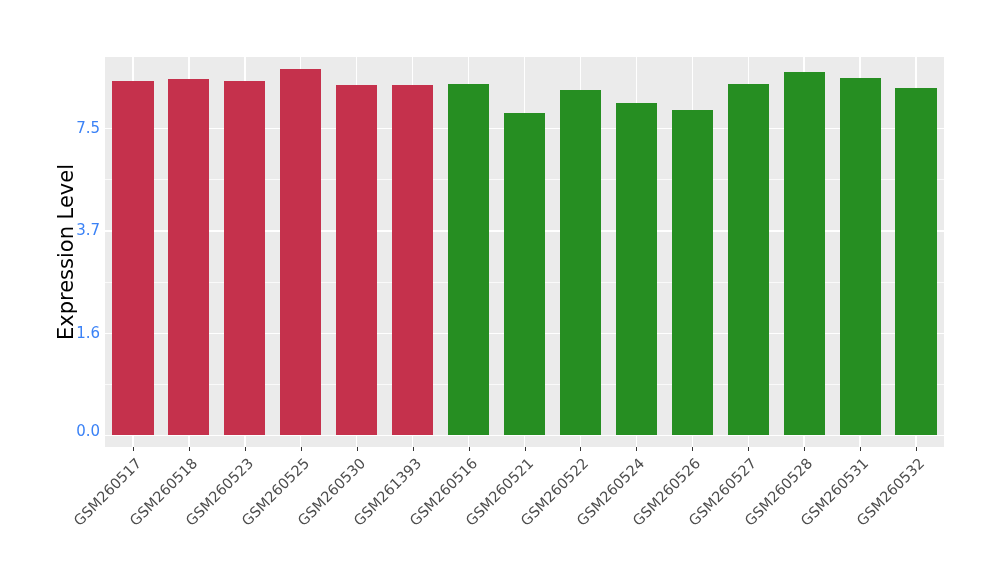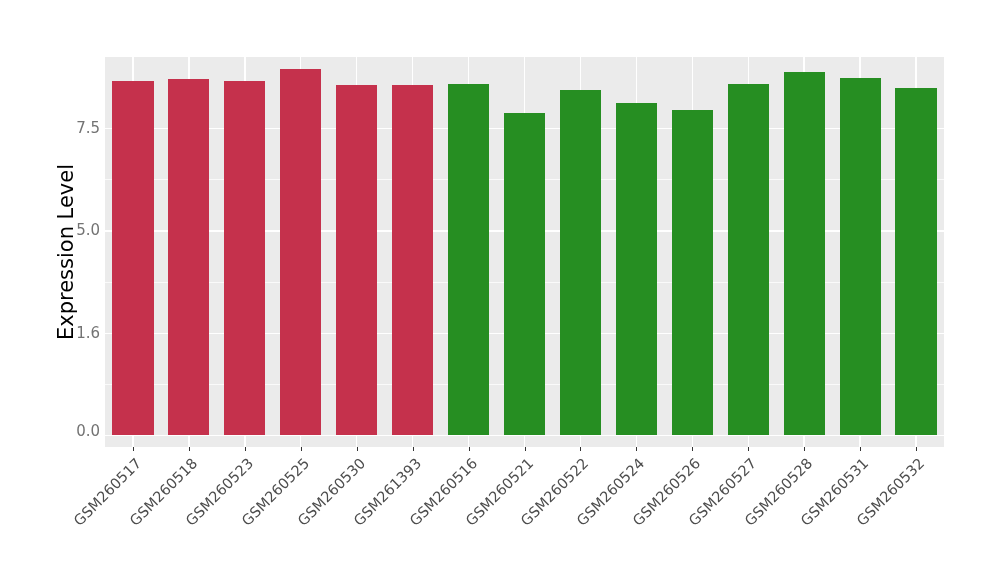--- a/index.html
+++ b/index.html
@@ -36,21 +36,21 @@
     color: #000000;
   }
 
   
   .y-tick-label {
     position: absolute;
     right: 0;
     width: 46px;
     text-align: right;
     font-size: 15px;
-    color: #737373;
+    color: #3b82f6;
     transform: translateY(-50%);
     white-space: nowrap;
   }
   #y-ticks {
     position: absolute;
     left: 50px;
     top: 0;
     width: 50px;
     height: 580px;
   }
@@ -127,21 +127,21 @@
 
   <div id="y-axis-title-wrap">
     <div class="vtext">Expression Level</div>
   </div>
 
   <div id="y-ticks">
       <div class="y-tick-label" style="top: 431px;">0.0</div>
       <div class="y-tick-mark" style="top: 435px;"></div>
       <div class="y-tick-label" style="top: 332.667px;">1.6</div>
       <div class="y-tick-mark" style="top: 332.667px;"></div>
-      <div class="y-tick-label" style="top: 230.333px;">5.0</div>
+      <div class="y-tick-label" style="top: 230.333px;">3.7</div>
       <div class="y-tick-mark" style="top: 230.333px;"></div>
       <div class="y-tick-label" style="top: 128px;">7.5</div>
       <div class="y-tick-mark" style="top: 128px;"></div>
     </div>
 
   <div id="panel">
       <div class="grid-h minor" style="top: 326.833px;"></div>
       <div class="grid-h minor" style="top: 224.5px;"></div>
       <div class="grid-h minor" style="top: 122.167px;"></div>
       <div class="grid-h major" style="top: 378px;"></div>

